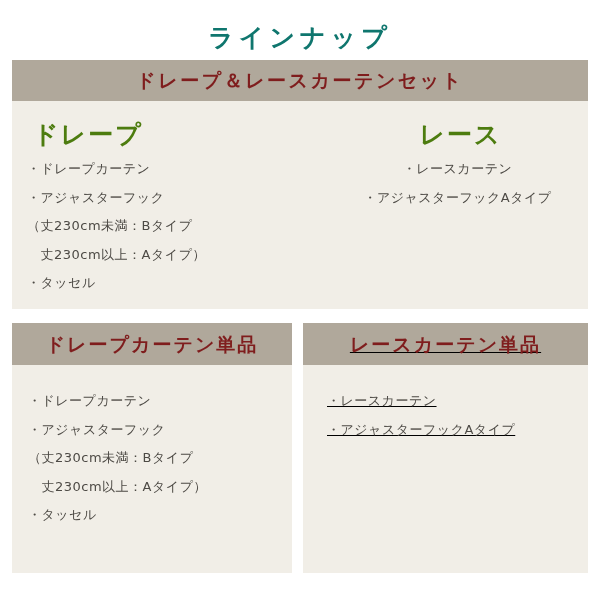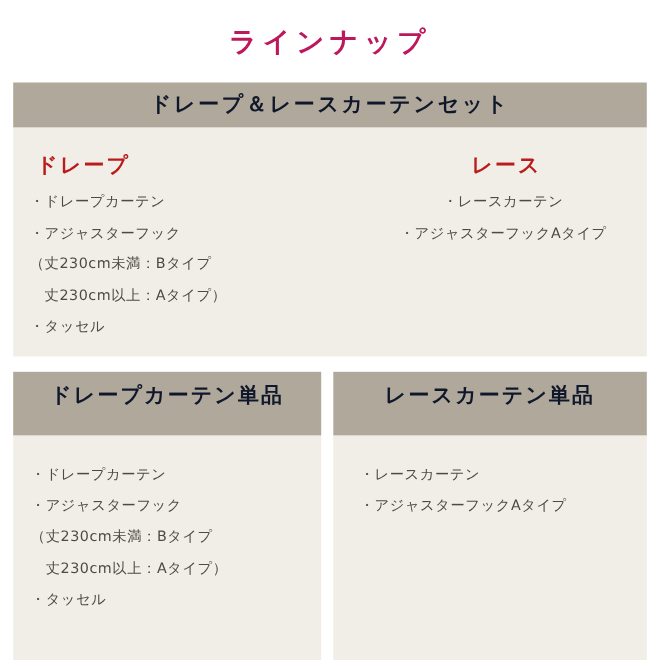--- a/index.html
+++ b/index.html
@@ -11,74 +11,74 @@
   }
   .page {
     position: relative;
     width: 600px;
     height: 600px;
     background: #ffffff;
     padding: 0 12px;
     overflow: hidden;
   }
   .title {
-    margin: 0 0 22px 0;
+    margin: 0 0 7px 0;
     padding-top: 23px;
     font-size: 25px;
     line-height: 30px;
     font-weight: 600;
     letter-spacing: 5px;
     text-align: center;
-    color: #be185d;
+    color: #0f766e;
   }
   .bar {
     height: 41px;
     line-height: 41px;
     background: #b0a89b;
-    color: #0f172a;
+    color: #7f1d1d;
     font-size: 19px;
     font-weight: 600;
     letter-spacing: 2.5px;
     text-align: center;
     white-space: nowrap;
   }
   .panel {
     background: #f1eee7;
     color: #4d4a45;
   }
   .set-panel {
     height: 208px;
     padding: 18px 0 0 15px;
     display: flex;
   }
   .col-drape { width: 300px; flex: 0 0 300px; }
   .col-lace  { flex: 1; text-align: center; }
   .col-heading {
     margin: 4px 0 8px 0;
     padding-left: 6px;
-    font-size: 19px;
+    font-size: 25px;
     line-height: 24px;
     font-weight: 700;
     letter-spacing: 2px;
-    color: #b91c1c;
+    color: #4d7c0f;
   }
   .line {
     font-size: 13px;
     line-height: 28.5px;
     letter-spacing: 0.5px;
     white-space: nowrap;
   }
   .row {
     display: flex;
     gap: 11px;
     margin-top: 14px;
   }
-  .single-box .bar { height: 58px; line-height: 42px; letter-spacing: 2px; }
+  .single-box .bar { height: 42px; line-height: 42px; letter-spacing: 2px; }
   .box-drape-single { width: 280px; flex: 0 0 280px; }
-  .box-lace-single  { width: 285px; flex: 0 0 285px; }
+  .box-lace-single  { width: 285px; flex: 0 0 285px; text-decoration: underline; }
   .single-panel {
     height: 208px;
     padding-top: 22px;
   }
   .box-drape-single .single-panel { padding-left: 16px; }
   .box-lace-single  .single-panel { padding-left: 24px; }
 </style>
 </head>
 <body>
 

